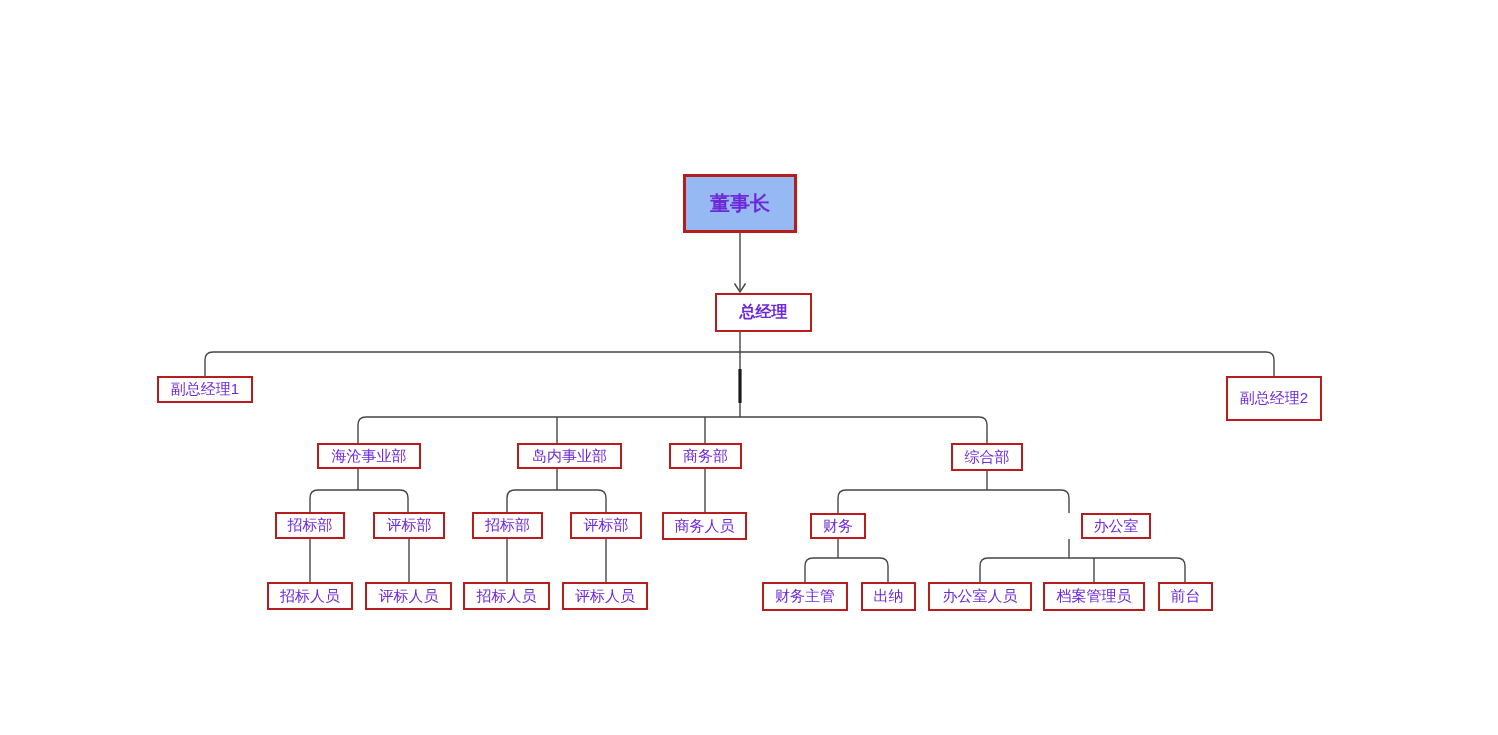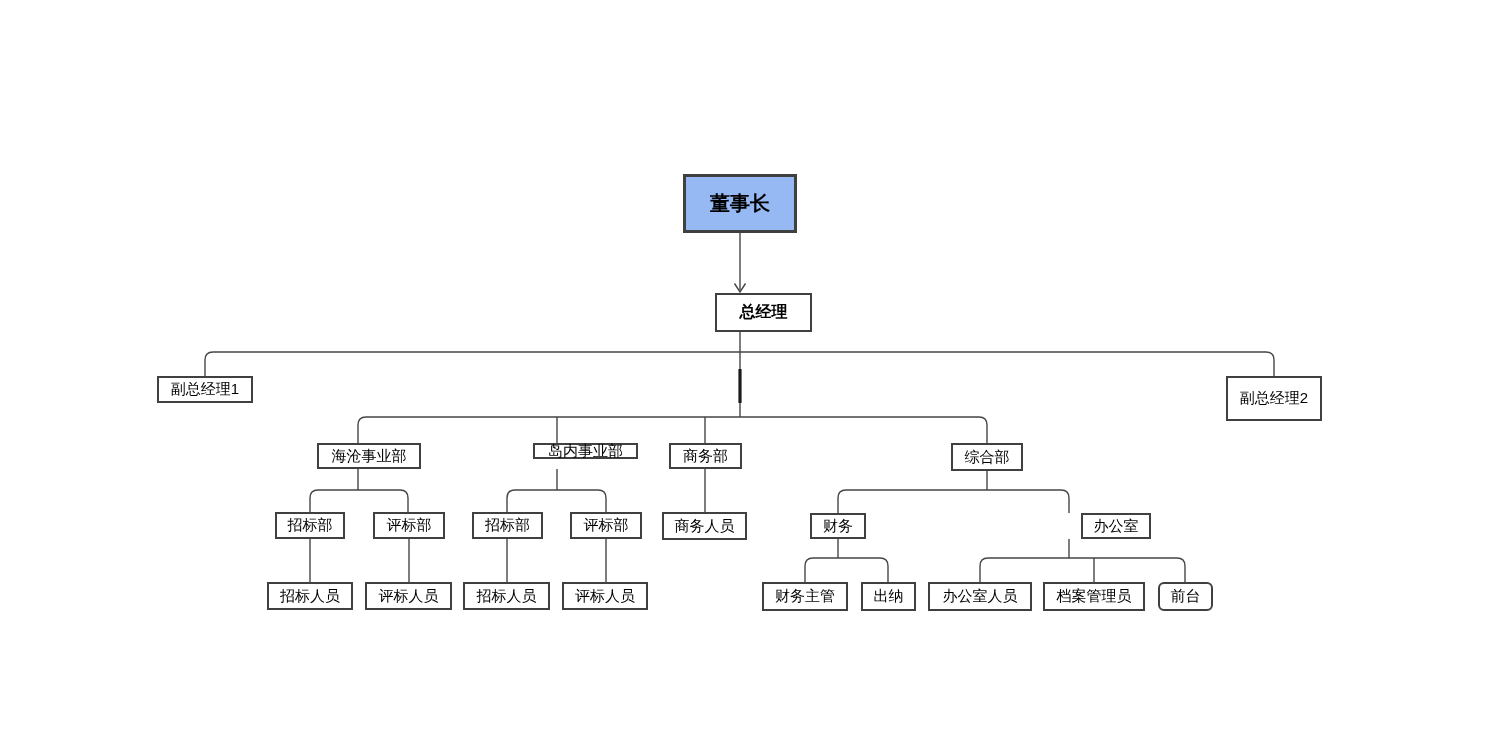--- a/index.html
+++ b/index.html
@@ -18,64 +18,64 @@
   .edges {
     position: absolute;
     left: 0;
     top: 0;
     width: 1498px;
     height: 735px;
   }
   .node {
     position: absolute;
     box-sizing: border-box;
-    border: 2px solid #404040;
+    border: 2px solid #b91c1c;
     background: #ffffff;
     display: flex;
     align-items: center;
     justify-content: center;
     font-size: 15px;
-    color: #000000;
+    color: #6d28d9;
     white-space: nowrap;
     cursor: default;
   }
   .node.root {
     border-width: 3px;
     font-size: 20px;
     font-weight: bold;
   }
   .node.lvl2 {
     font-size: 16px;
     font-weight: bold;
   }
   
   #n-chairman            { left: 683px;  top: 174px; width: 114px; height: 59px; }
   #n-gm                  { left: 691px;  top: 293px; width: 97px;  height: 39px; margin-left: 24px; }
   #n-dgm1                { left: 157px;  top: 376px; width: 96px;  height: 27px; }
   #n-dgm2                { left: 1226px; top: 376px; width: 96px;  height: 45px; }
   #n-haicang             { left: 306px;  top: 443px; width: 104px; height: 26px; margin-left: 11px; }
-  #n-daonei              { left: 533px;  top: 443px; width: 105px; height: 16px; text-align: center; }
+  #n-daonei              { left: 517px;  top: 443px; width: 105px; height: 26px; text-align: center; }
   #n-shangwu             { left: 669px;  top: 443px; width: 73px;  height: 26px; }
   #n-zonghe              { left: 951px;  top: 443px; width: 72px;  height: 28px; }
   #n-zhaobiao1           { left: 275px;  top: 512px; width: 70px;  height: 27px; }
   #n-pingbiao1           { left: 373px;  top: 512px; width: 72px;  height: 27px; }
   #n-zhaobiao2           { left: 472px;  top: 512px; width: 71px;  height: 27px; }
   #n-pingbiao2           { left: 570px;  top: 512px; width: 72px;  height: 27px; }
   #n-shangwurenyuan      { left: 662px;  top: 512px; width: 85px;  height: 28px; }
   #n-caiwu               { left: 810px;  top: 513px; width: 56px;  height: 26px; }
   #n-bangongshi          { left: 1034px; top: 513px; width: 70px;  height: 26px; margin-left: 47px; }
   #n-zhaobiaorenyuan1    { left: 267px;  top: 582px; width: 86px;  height: 28px; }
   #n-pingbiaorenyuan1    { left: 365px;  top: 582px; width: 87px;  height: 28px; }
   #n-zhaobiaorenyuan2    { left: 463px;  top: 582px; width: 87px;  height: 28px; }
   #n-pingbiaorenyuan2    { left: 562px;  top: 582px; width: 86px;  height: 28px; }
   #n-caiwuzhuguan        { left: 762px;  top: 582px; width: 86px;  height: 29px; }
   #n-chuna               { left: 861px;  top: 582px; width: 55px;  height: 29px; }
   #n-bangongshirenyuan   { left: 928px;  top: 582px; width: 104px; height: 29px; }
   #n-danganguanliyuan    { left: 1043px; top: 582px; width: 102px; height: 29px; }
-  #n-qiantai             { left: 1158px; top: 582px; width: 55px;  height: 29px; border-radius: 6px; }
+  #n-qiantai             { left: 1158px; top: 582px; width: 55px;  height: 29px; }
 </style>
 </head>
 <body>
 
 <div class="canvas">
 
   <svg class="edges" width="1498" height="735" viewBox="0 0 1498 735" fill="none" stroke="#464646" stroke-width="1.4">
 
     <g>
       <path d="M740,233 L740,290"></path>

